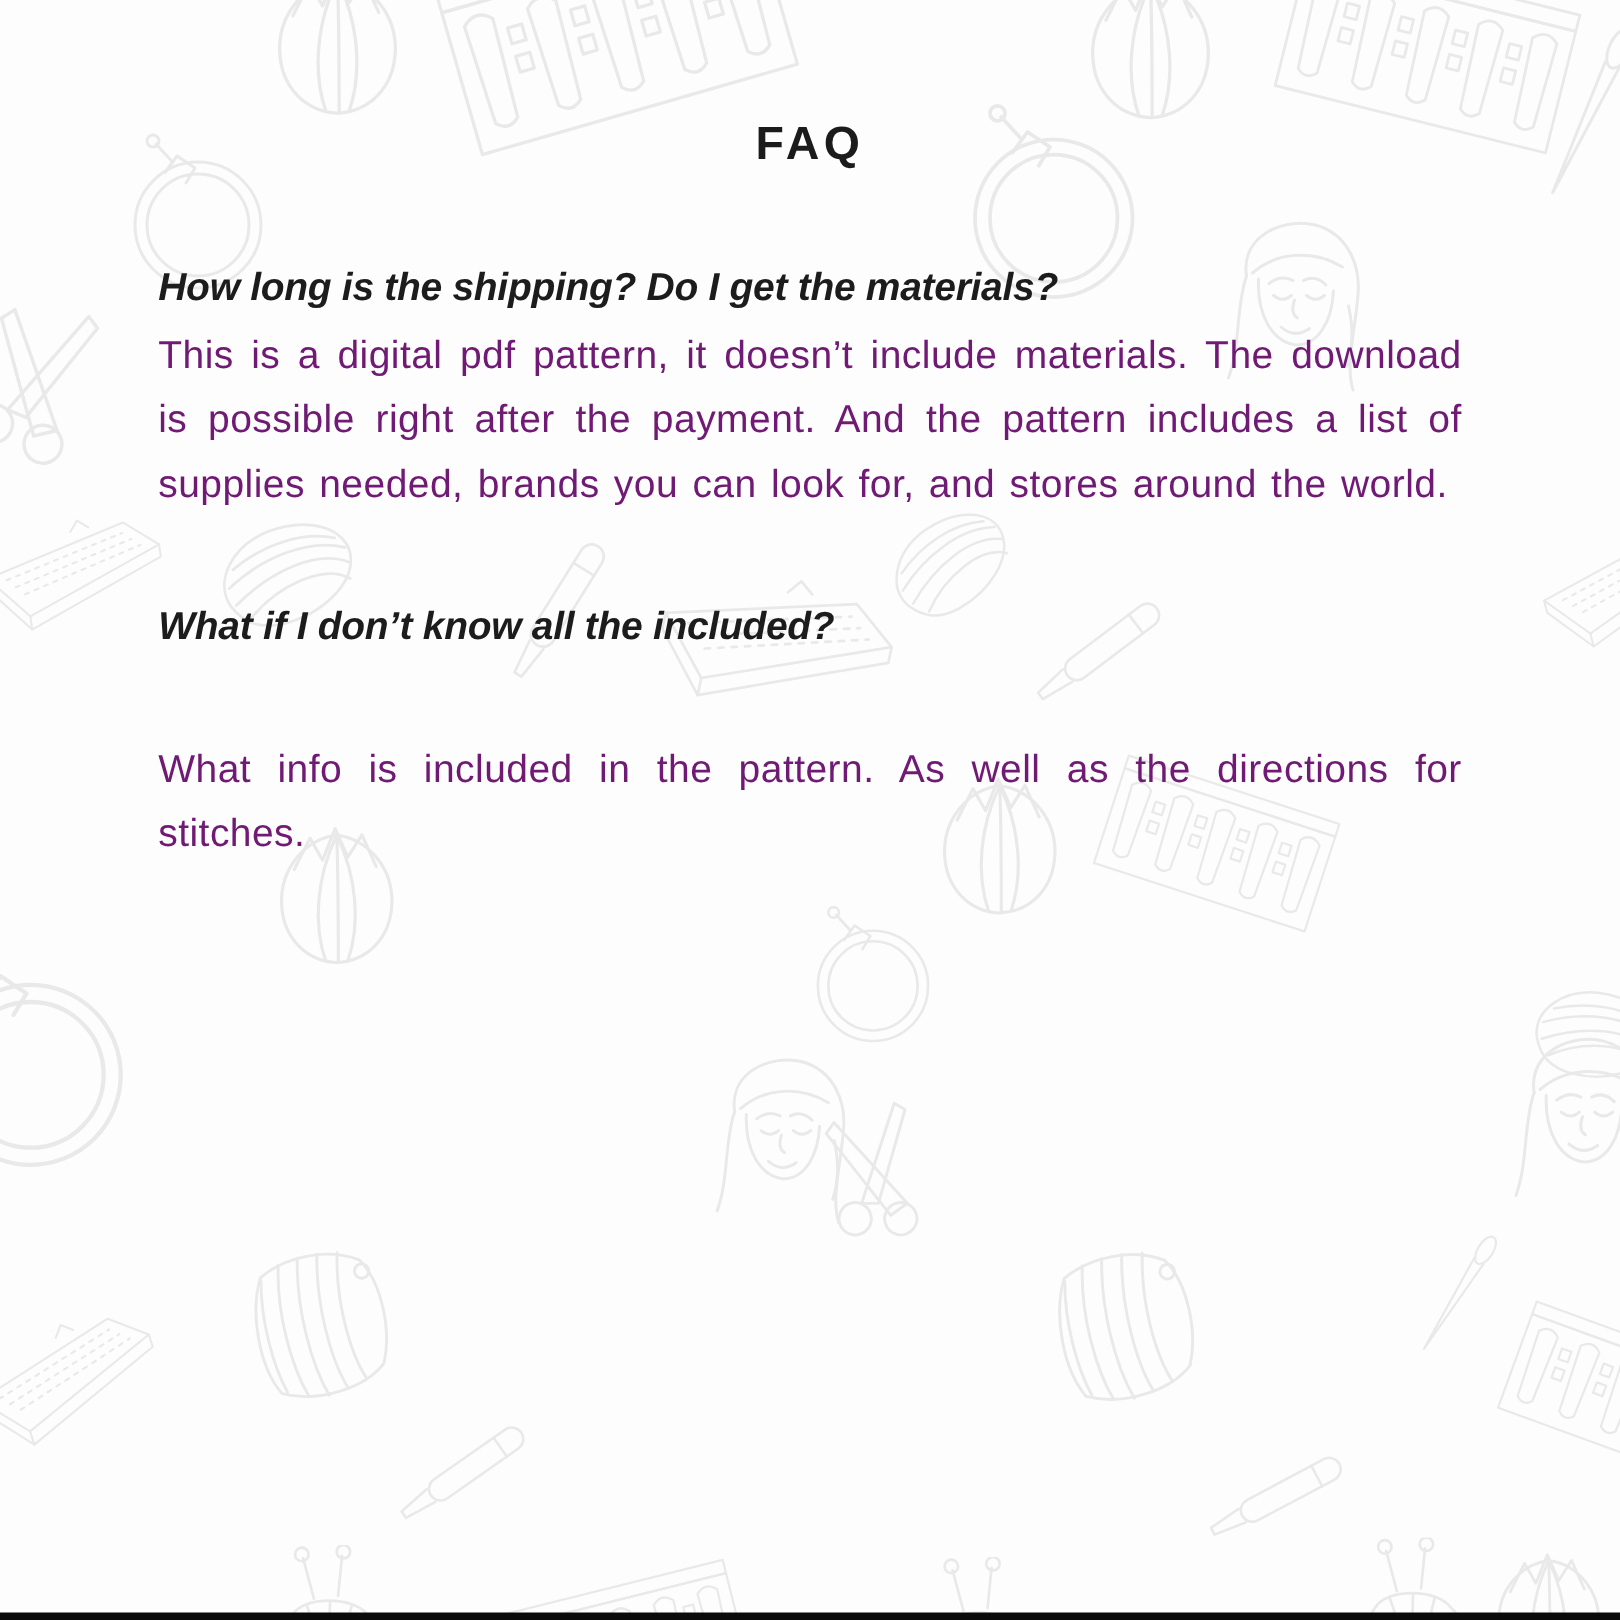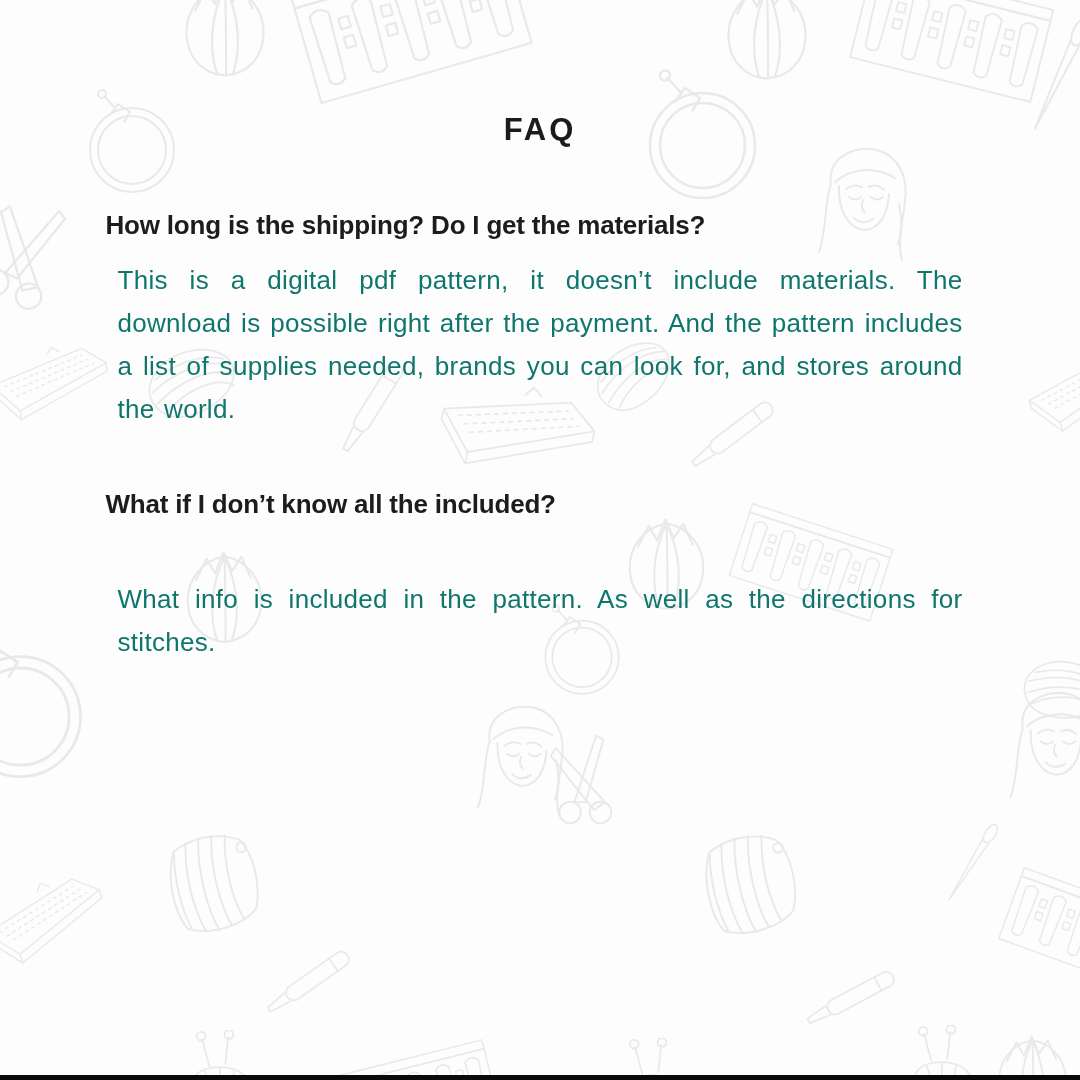--- a/index.html
+++ b/index.html
@@ -14,45 +14,46 @@
   .bg-pattern {
     position: absolute;
     inset: 0;
     z-index: 0;
   }
   .content {
     position: relative;
     z-index: 1;
     width: 869px;
     margin: 0 auto;
-    padding-top: 112px;
+    padding-top: 78px;
   }
   .page-title {
     margin: 0 0 56px 0;
     text-align: center;
     font-size: 31px;
     font-weight: 700;
     letter-spacing: 3px;
     color: #1b1b1b;
   }
   .faq-item { margin: 0 0 52px 0; }
   .question {
     margin: 0 0 2px 0;
     font-size: 26px;
     line-height: 43px;
     font-weight: 700;
     letter-spacing: -0.2px;
     color: #1c1c1c;
+    font-style: italic;
   }
   .answer {
-    margin: 12px;
+    margin: 0;
     font-size: 26px;
     line-height: 43px;
     font-weight: 400;
-    color: #0f766e;
+    color: #701a75;
     text-align: justify;
     letter-spacing: 0.3px;
     word-spacing: 2px;
   }
   .bottom-bar {
     position: absolute;
     left: 0; right: 0; bottom: 0;
     height: 5px;
     background: #0a0a0a;
     z-index: 2;

